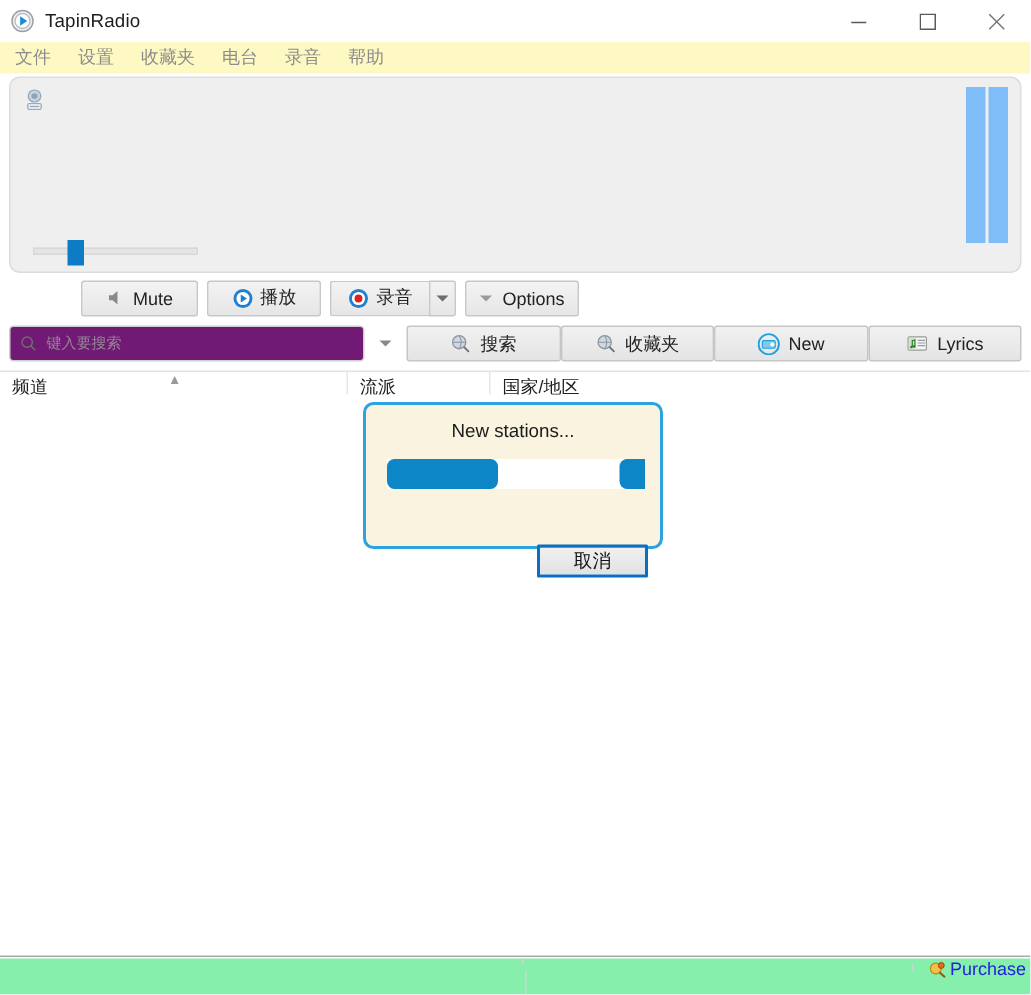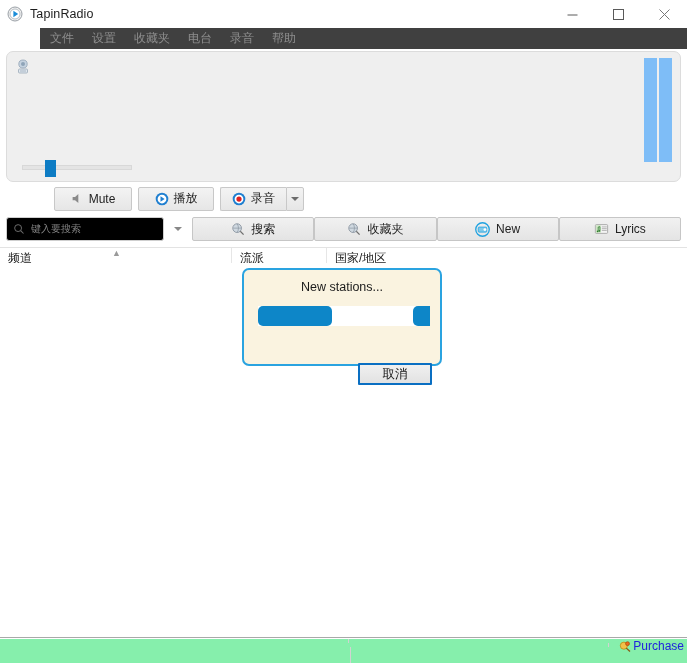--- a/index.html
+++ b/index.html
@@ -55,22 +55,21 @@
     color: #6b6b6b;
   }
   .win-btn svg { display: block; }
 
   
   .menubar {
     height: 21px;
     display: flex;
     align-items: center;
     padding-left: 10px;
-    background: #404040;
-    margin-left: 40px;
+    background: #fef9c3;
   }
   .menu-item {
     font-size: 12px;
     color: #8d8d8d;
     margin-right: 18px;
     line-height: 21px;
     white-space: nowrap;
   }
 
   
@@ -170,23 +169,23 @@
 
   
   .searchrow {
     margin: 5px 6px 0 6px;
     display: flex;
     align-items: center;
     gap: 0;
     height: 26px;
   }
   .searchbox {
-    width: 158px;
+    width: 237px;
     height: 24px;
-    background: #000000;
+    background: #701a75;
     border: 1px solid #cfcfcf;
     border-radius: 3px;
     display: flex;
     align-items: center;
     box-sizing: border-box;
     padding-left: 6px;
     gap: 6px;
   }
   .search-ph {
     font-size: 10px;
@@ -427,20 +426,24 @@
         <circle cx="8" cy="8" r="5" fill="#ffffff"></circle>
         <circle cx="8" cy="8" r="3" fill="#e02020"></circle>
       </svg>
       <span>录音</span>
     </div>
     <div class="split-arrow">
       <span class="caret-dn"></span>
     </div>
   </div>
 
+  <div class="tbtn options">
+    <span class="caret-dn" style="border-top-color:#9a9a9a"></span>
+    <span>Options</span>
+  </div>
 </div>
 
 <div class="searchrow">
   <div class="searchbox">
     <svg width="12" height="12" viewBox="0 0 16 16">
       <circle cx="6.8" cy="6.8" r="4.6" fill="none" stroke="#6e6e6e" stroke-width="1.3"></circle>
       <line x1="10.2" y1="10.2" x2="14" y2="14" stroke="#6e6e6e" stroke-width="1.4"></line>
     </svg>
     <span class="search-ph">键入要搜索</span>
   </div>

